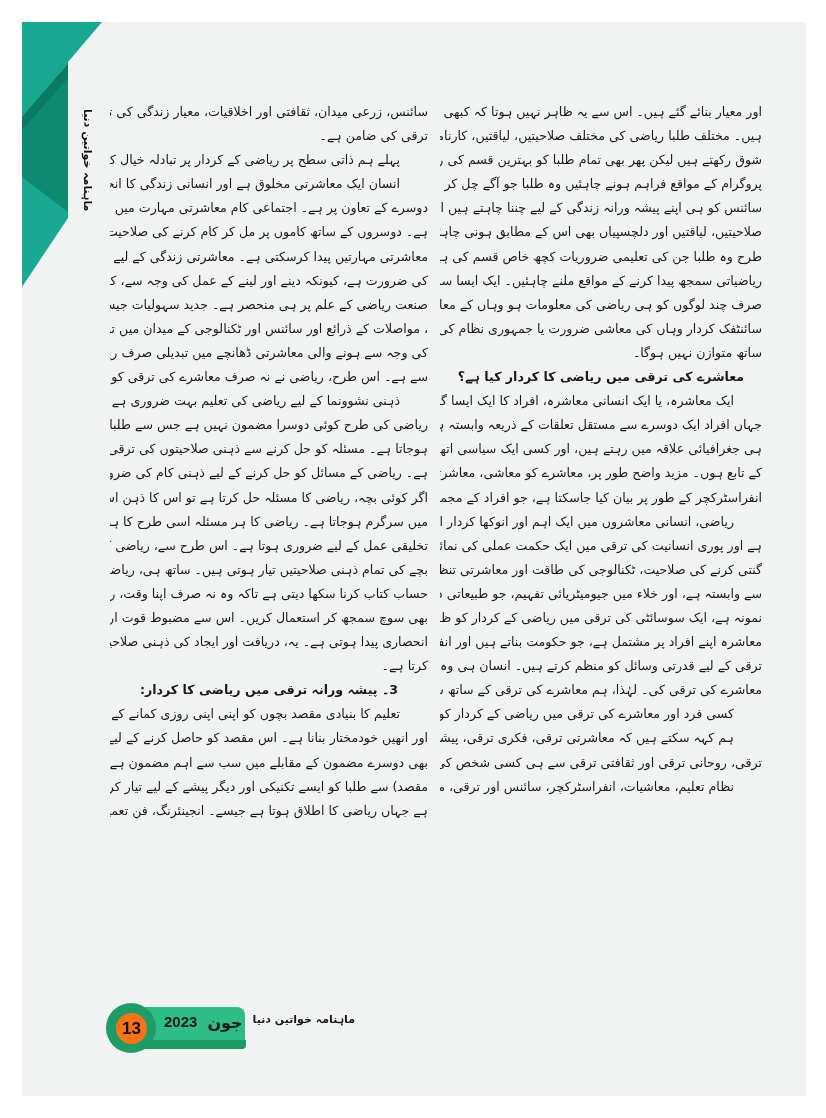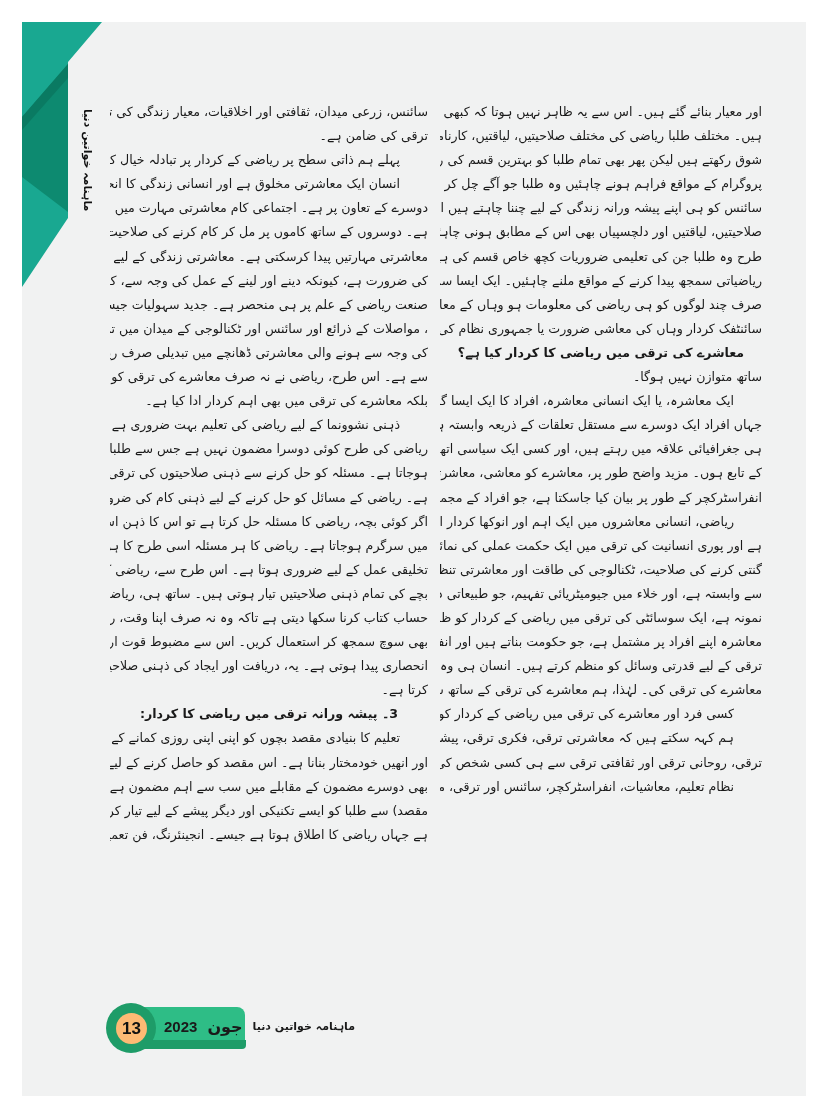--- a/index.html
+++ b/index.html
@@ -11,22 +11,22 @@
   .col { position:absolute; top:100px; direction:rtl; text-align:justify; color:#1a1a1a; font-size:12.6px; line-height:24.1px; }
   .col.left { left:110px; width:318px; }
   .col.right { left:440px; width:322px; }
   .col .line { display:block; white-space:nowrap; overflow:hidden; text-align-last:justify; }
   .col .heading { font-weight:bold; text-align:center; text-align-last:center; }
   .col .indent { padding-right:28px; }
   .col .short { text-align-last:right; }
   .footer-bar { position:absolute; left:133px; top:1007px; width:112px; height:38px; background:#2ebd86; border-radius:0 8px 0 0; }
   .footer-bar-shadow { position:absolute; left:133px; top:1040px; width:113px; height:9px; background:#1e9c68; border-radius:0 0 4px 0; }
   .page-circle-outer { position:absolute; left:106px; top:1003px; width:50px; height:50px; border-radius:50%; background:#1e9c68; }
-  .page-circle-inner { position:absolute; left:116px; top:1013px; width:31px; height:31px; border-radius:50%; background:#fdba74; display:flex; align-items:center; justify-content:center; font-family:"Liberation Sans", sans-serif; font-weight:bold; font-size:17px; color:#111; }
-  .footer-content { position:absolute; left:164px; top:1013px; width:80px; height:26px; display:flex; align-items:center; gap:10px; white-space:nowrap; }
+  .page-circle-inner { position:absolute; left:116px; top:1013px; width:31px; height:31px; border-radius:50%; background:#f97316; display:flex; align-items:center; justify-content:center; font-family:"Liberation Sans", sans-serif; font-weight:bold; font-size:17px; color:#111; }
+  .footer-content { position:absolute; left:164px; top:1013px; width:80px; height:26px; display:flex; align-items:flex-start; gap:10px; white-space:nowrap; }
   .footer-year { font-family:"Liberation Sans", sans-serif; font-weight:bold; font-size:15px; color:#1a1a1a; }
   .footer-month { font-size:16px; color:#1a1a1a; font-weight:bold; direction:rtl; }
   .footer-mag { font-size:11px; color:#1a1a1a; font-weight:bold; direction:rtl; }
 </style>
 </head>
 <body>
 
 <div class="page"></div>
 
 <svg class="ribbon" viewBox="0 0 80 265" width="80" height="265">
@@ -43,22 +43,22 @@
     <span class="line">اور معیار بنائے گئے ہیں۔ اس سے یہ ظاہر نہیں ہوتا کہ کبھی طلبا ایک سے</span>
     <span class="line">ہیں۔ مختلف طلبا ریاضی کی مختلف صلاحیتیں، لیاقتیں، کارنامے، ضروریات و</span>
     <span class="line">شوق رکھتے ہیں لیکن پھر بھی تمام طلبا کو بہترین قسم کی ریاضیاتی تدریسی</span>
     <span class="line">پروگرام کے مواقع فراہم ہونے چاہئیں وہ طلبا جو آگے چل کر ریاضی اور</span>
     <span class="line">سائنس کو ہی اپنے پیشہ ورانہ زندگی کے لیے چننا چاہتے ہیں ان کی</span>
     <span class="line">صلاحیتیں، لیاقتیں اور دلچسپیاں بھی اس کے مطابق ہونی چاہئیں۔ اسی</span>
     <span class="line">طرح وہ طلبا جن کی تعلیمی ضروریات کچھ خاص قسم کی ہیں ان کو بھی ضروری</span>
     <span class="line">ریاضیاتی سمجھ پیدا کرنے کے مواقع ملنے چاہئیں۔ ایک ایسا سماج جس میں</span>
     <span class="line">صرف چند لوگوں کو ہی ریاضی کی معلومات ہو وہاں کے معاشی، سیاسی اور</span>
     <span class="line">سائنٹفک کردار وہاں کی معاشی ضرورت یا جمہوری نظام کی قدروں کے</span>
+    <span class="line short">ساتھ متوازن نہیں ہوگا۔</span>
     <span class="line heading">معاشرے کی ترقی میں ریاضی کا کردار کیا ہے؟</span>
-    <span class="line short">ساتھ متوازن نہیں ہوگا۔</span>
     <span class="line indent">ایک معاشرہ، یا ایک انسانی معاشرہ، افراد کا ایک ایسا گروہ ہوتا ہے</span>
     <span class="line">جہاں افراد ایک دوسرے سے مستقل تعلقات کے ذریعہ وابستہ ہوتا ہے اور ایک</span>
     <span class="line">ہی جغرافیائی علاقہ میں رہتے ہیں، اور کسی ایک سیاسی اتھارٹی اور ثقافتی توقعات</span>
     <span class="line">کے تابع ہوں۔ مزید واضح طور پر، معاشرے کو معاشی، معاشرتی یا صنعتی</span>
     <span class="line short">انفراسٹرکچر کے طور پر بیان کیا جاسکتا ہے، جو افراد کے مجموعے سے بنتا ہوا ہو۔</span>
     <span class="line indent">ریاضی، انسانی معاشروں میں ایک اہم اور انوکھا کردار ادا کرتی</span>
     <span class="line">ہے اور پوری انسانیت کی ترقی میں ایک حکمت عملی کی نمائندگی کرتی ہے۔</span>
     <span class="line">گنتی کرنے کی صلاحیت، ٹکنالوجی کی طاقت اور معاشرتی تنظیم کی قابلیت</span>
     <span class="line">سے وابستہ ہے، اور خلاء میں جیومیٹریائی تفہیم، جو طبیعاتی دنیا اور اس کا فطری</span>
     <span class="line">نمونہ ہے، ایک سوسائٹی کی ترقی میں ریاضی کے کردار کو ظاہر کرتی ہے۔</span>
@@ -76,21 +76,20 @@
     <span class="line indent short">پہلے ہم ذاتی سطح پر ریاضی کے کردار پر تبادلہ خیال کریں گے۔</span>
     <span class="line indent">انسان ایک معاشرتی مخلوق ہے اور انسانی زندگی کا انحصار ایک</span>
     <span class="line">دوسرے کے تعاون پر ہے۔ اجتماعی کام معاشرتی مہارت میں مدد کرتا</span>
     <span class="line">ہے۔ دوسروں کے ساتھ کاموں پر مل کر کام کرنے کی صلاحیت مختلف</span>
     <span class="line">معاشرتی مہارتیں پیدا کرسکتی ہے۔ معاشرتی زندگی کے لیے ریاضی کے علم</span>
     <span class="line">کی ضرورت ہے، کیونکہ دینے اور لینے کے عمل کی وجہ سے، کاروبار اور</span>
     <span class="line">صنعت ریاضی کے علم پر ہی منحصر ہے۔ جدید سہولیات جیسے ذرائع نقل و حمل</span>
     <span class="line">، مواصلات کے ذرائع اور سائنس اور ٹکنالوجی کے میدان میں ترقی وغیرہ</span>
     <span class="line">کی وجہ سے ہونے والی معاشرتی ڈھانچے میں تبدیلی صرف ریاضی کی وجہ</span>
     <span class="line">سے ہے۔ اس طرح، ریاضی نے نہ صرف معاشرے کی ترقی کو سمجھنے میں</span>
-    <span class="line short">بلکہ معاشرے کی ترقی میں بھی اہم کردار ادا کیا ہے۔</span>
     <span class="line indent">ذہنی نشوونما کے لیے ریاضی کی تعلیم بہت ضروری ہے نصاب میں</span>
     <span class="line">ریاضی کی طرح کوئی دوسرا مضمون نہیں ہے جس سے طلباء کا ذہن اتنا متحرک</span>
     <span class="line">ہوجاتا ہے۔ مسئلہ کو حل کرنے سے ذہنی صلاحیتوں کی ترقی میں مدد ملتی</span>
     <span class="line">ہے۔ ریاضی کے مسائل کو حل کرنے کے لیے ذہنی کام کی ضرورت ہے۔</span>
     <span class="line">اگر کوئی بچہ، ریاضی کا مسئلہ حل کرتا ہے تو اس کا ذہن اس مسئلے کو حل کرنے</span>
     <span class="line">میں سرگرم ہوجاتا ہے۔ ریاضی کا ہر مسئلہ اسی طرح کا ہوتا ہے جو تعمیری اور</span>
     <span class="line">تخلیقی عمل کے لیے ضروری ہوتا ہے۔ اس طرح سے، ریاضی کے ذریعہ</span>
     <span class="line">بچے کی تمام ذہنی صلاحیتیں تیار ہوتی ہیں۔ ساتھ ہی، ریاضی آدمی کو بہت</span>
     <span class="line">حساب کتاب کرنا سکھا دیتی ہے تاکہ وہ نہ صرف اپنا وقت، رقم، بلکہ الفاظ</span>
     <span class="line">بھی سوچ سمجھ کر استعمال کریں۔ اس سے مضبوط قوت ارادی، صبر اور خود</span>

